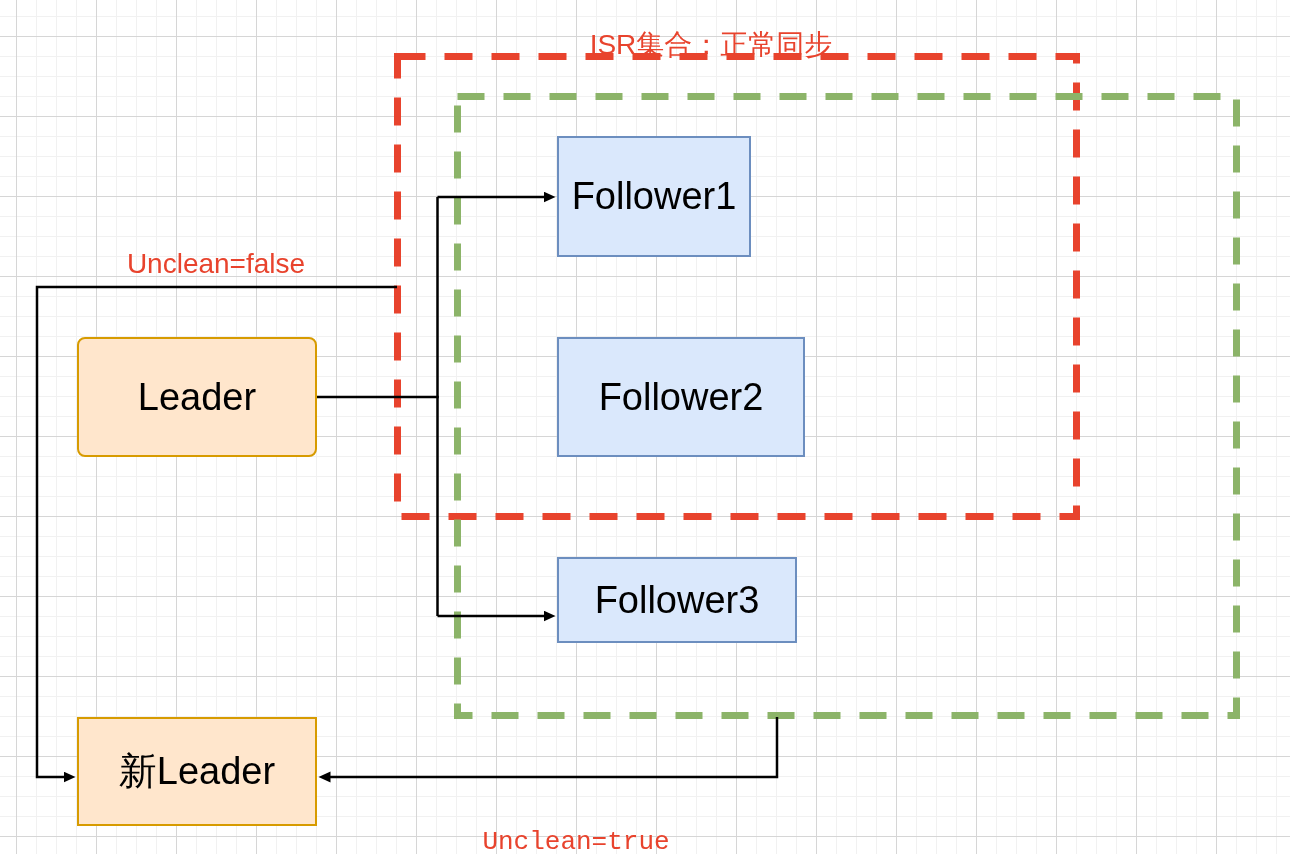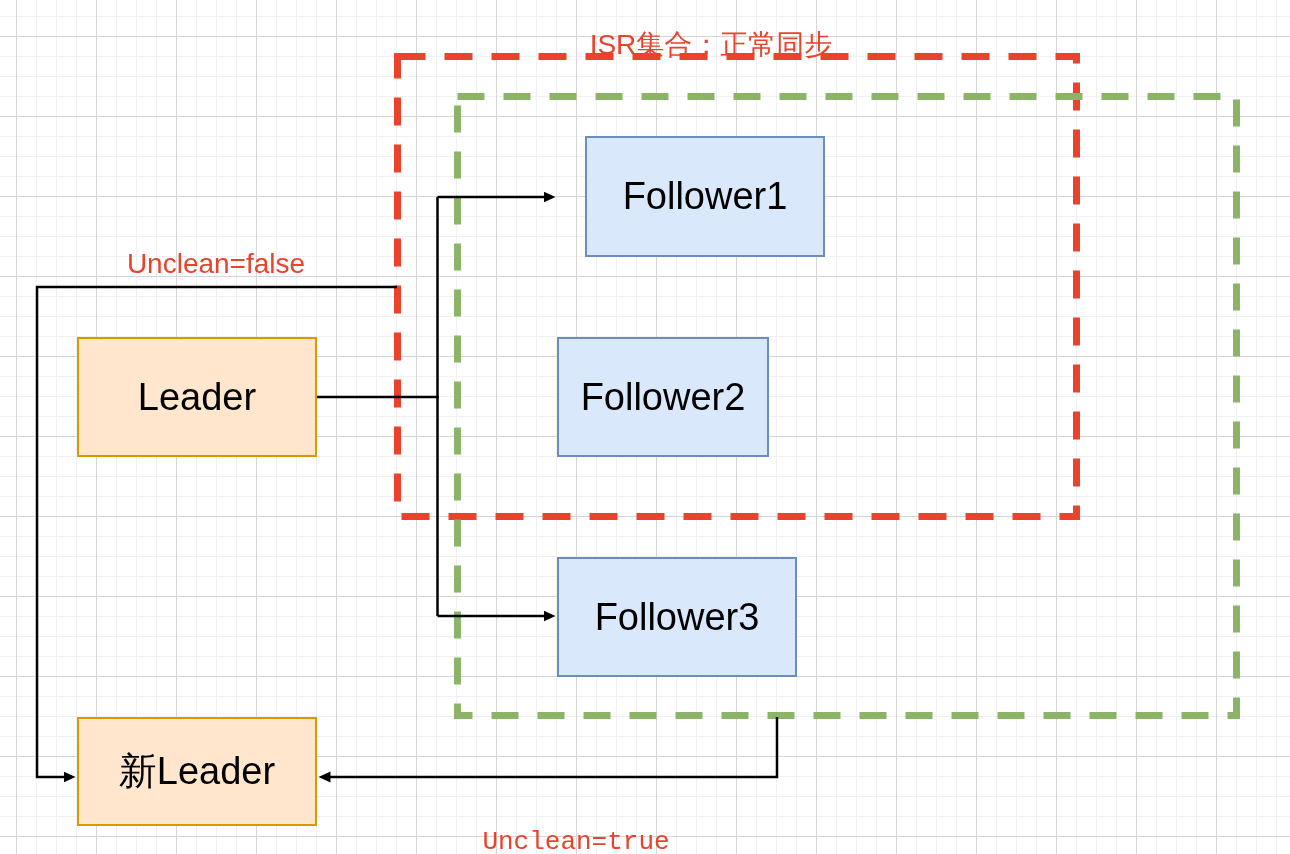--- a/index.html
+++ b/index.html
@@ -39,24 +39,24 @@
     text-align: center;
   }
   .node.follower {
     background: #dae8fc;
     border: 2.5px solid #6c8ebf;
   }
   .node.leader {
     background: #ffe6cc;
     border: 2.5px solid #d79b00;
   }
-  #node-leader     { left: 77px;  top: 337px; width: 240px; height: 120px; }
-  #node-follower1  { left: 557px; top: 136px; width: 240px; height: 121px; margin-left: 28px; }
-  #node-follower2  { left: 557px; top: 337px; width: 212px; height: 120px; }
-  #node-follower3  { left: 557px; top: 557px; width: 240px; height: 120px; }
+  #node-leader     { left: 77px;  top: 337px; width: 240px; height: 120px; border-radius: 8px; }
+  #node-follower1  { left: 557px; top: 136px; width: 194px; height: 121px; }
+  #node-follower2  { left: 557px; top: 337px; width: 248px; height: 120px; }
+  #node-follower3  { left: 557px; top: 557px; width: 240px; height: 86px; }
   #node-new-leader { left: 77px;  top: 717px; width: 240px; height: 109px; }
 
   .red-label {
     position: absolute;
     color: #e8432d;
     white-space: nowrap;
     transform: translateX(-50%);
     margin-top: 24px;
   }
   #label-title         { left: 711px; top: 2px;   font-size: 28px; }

